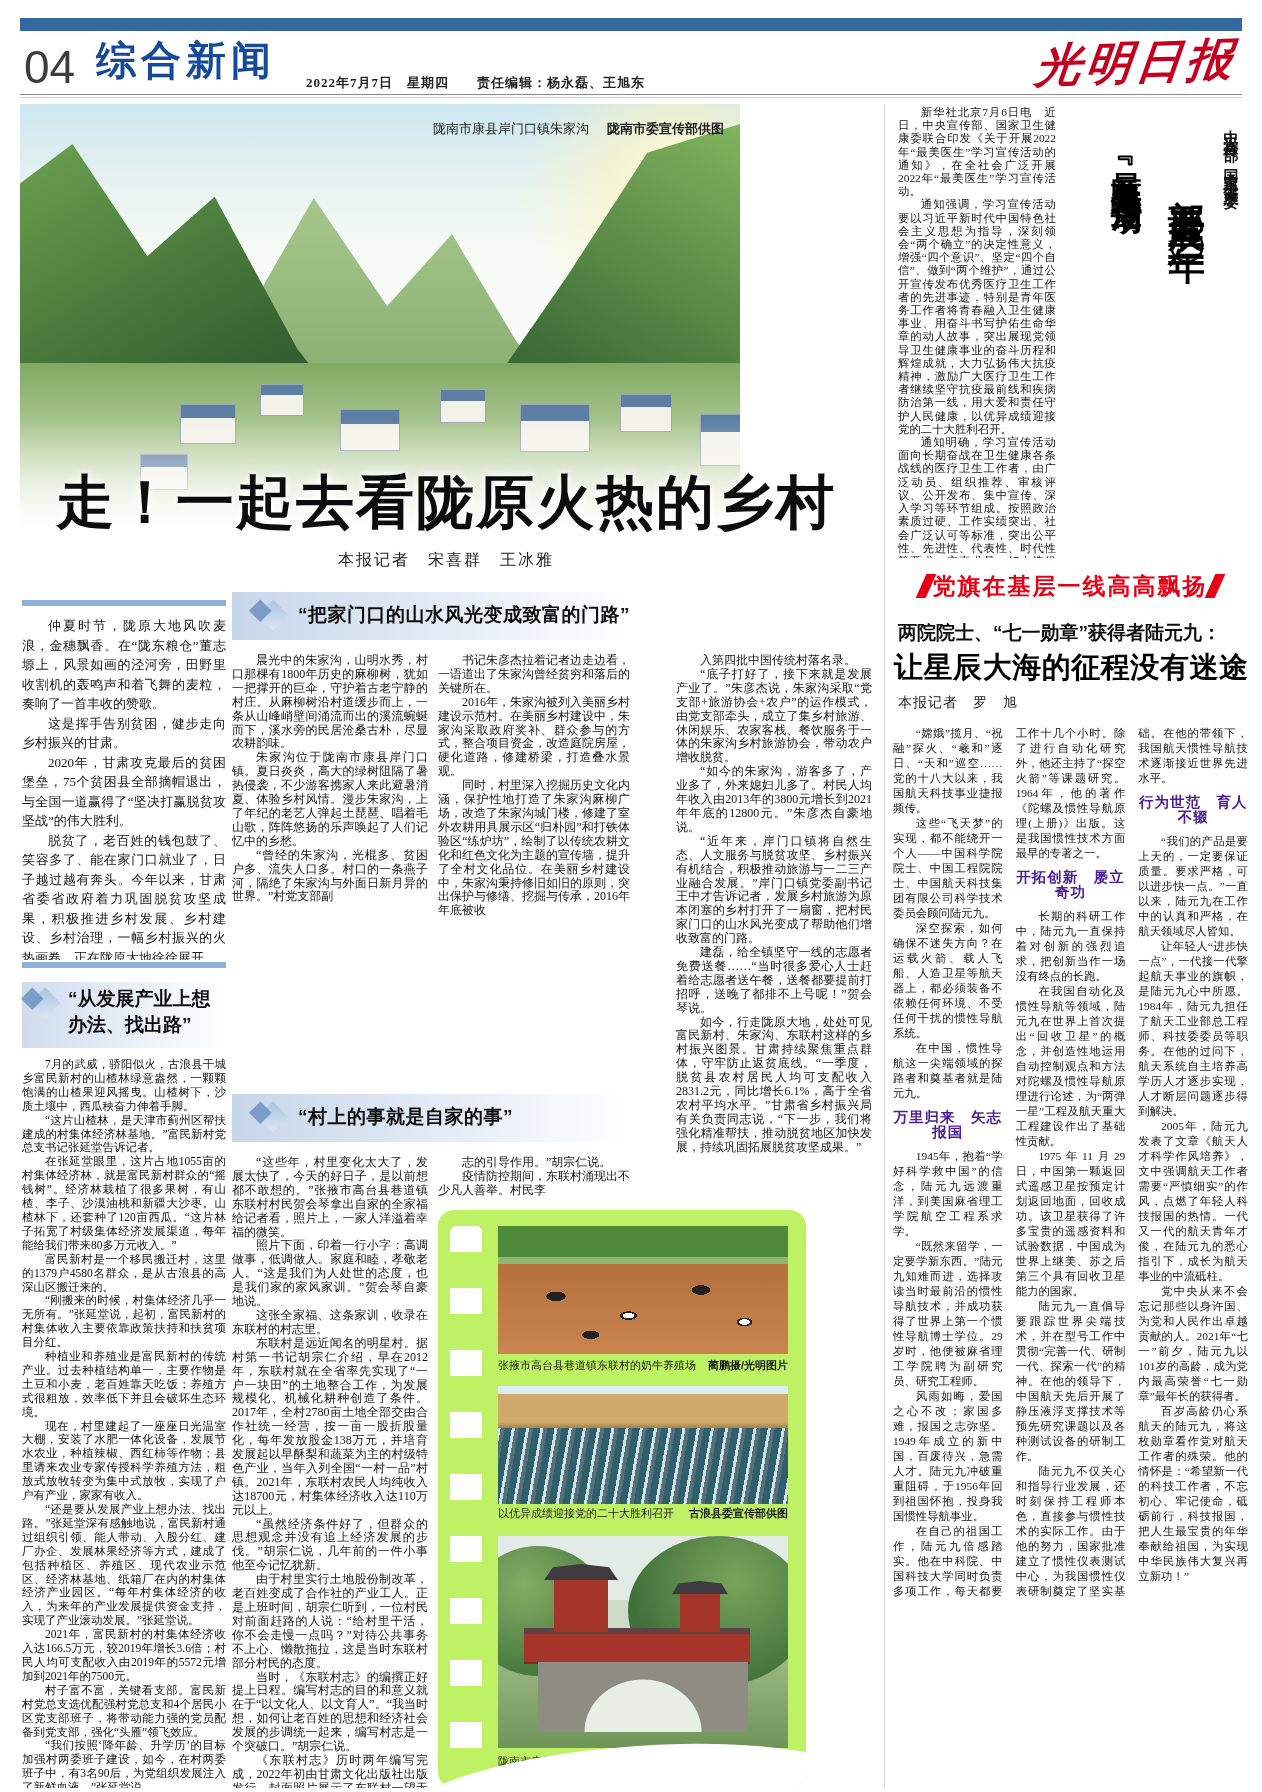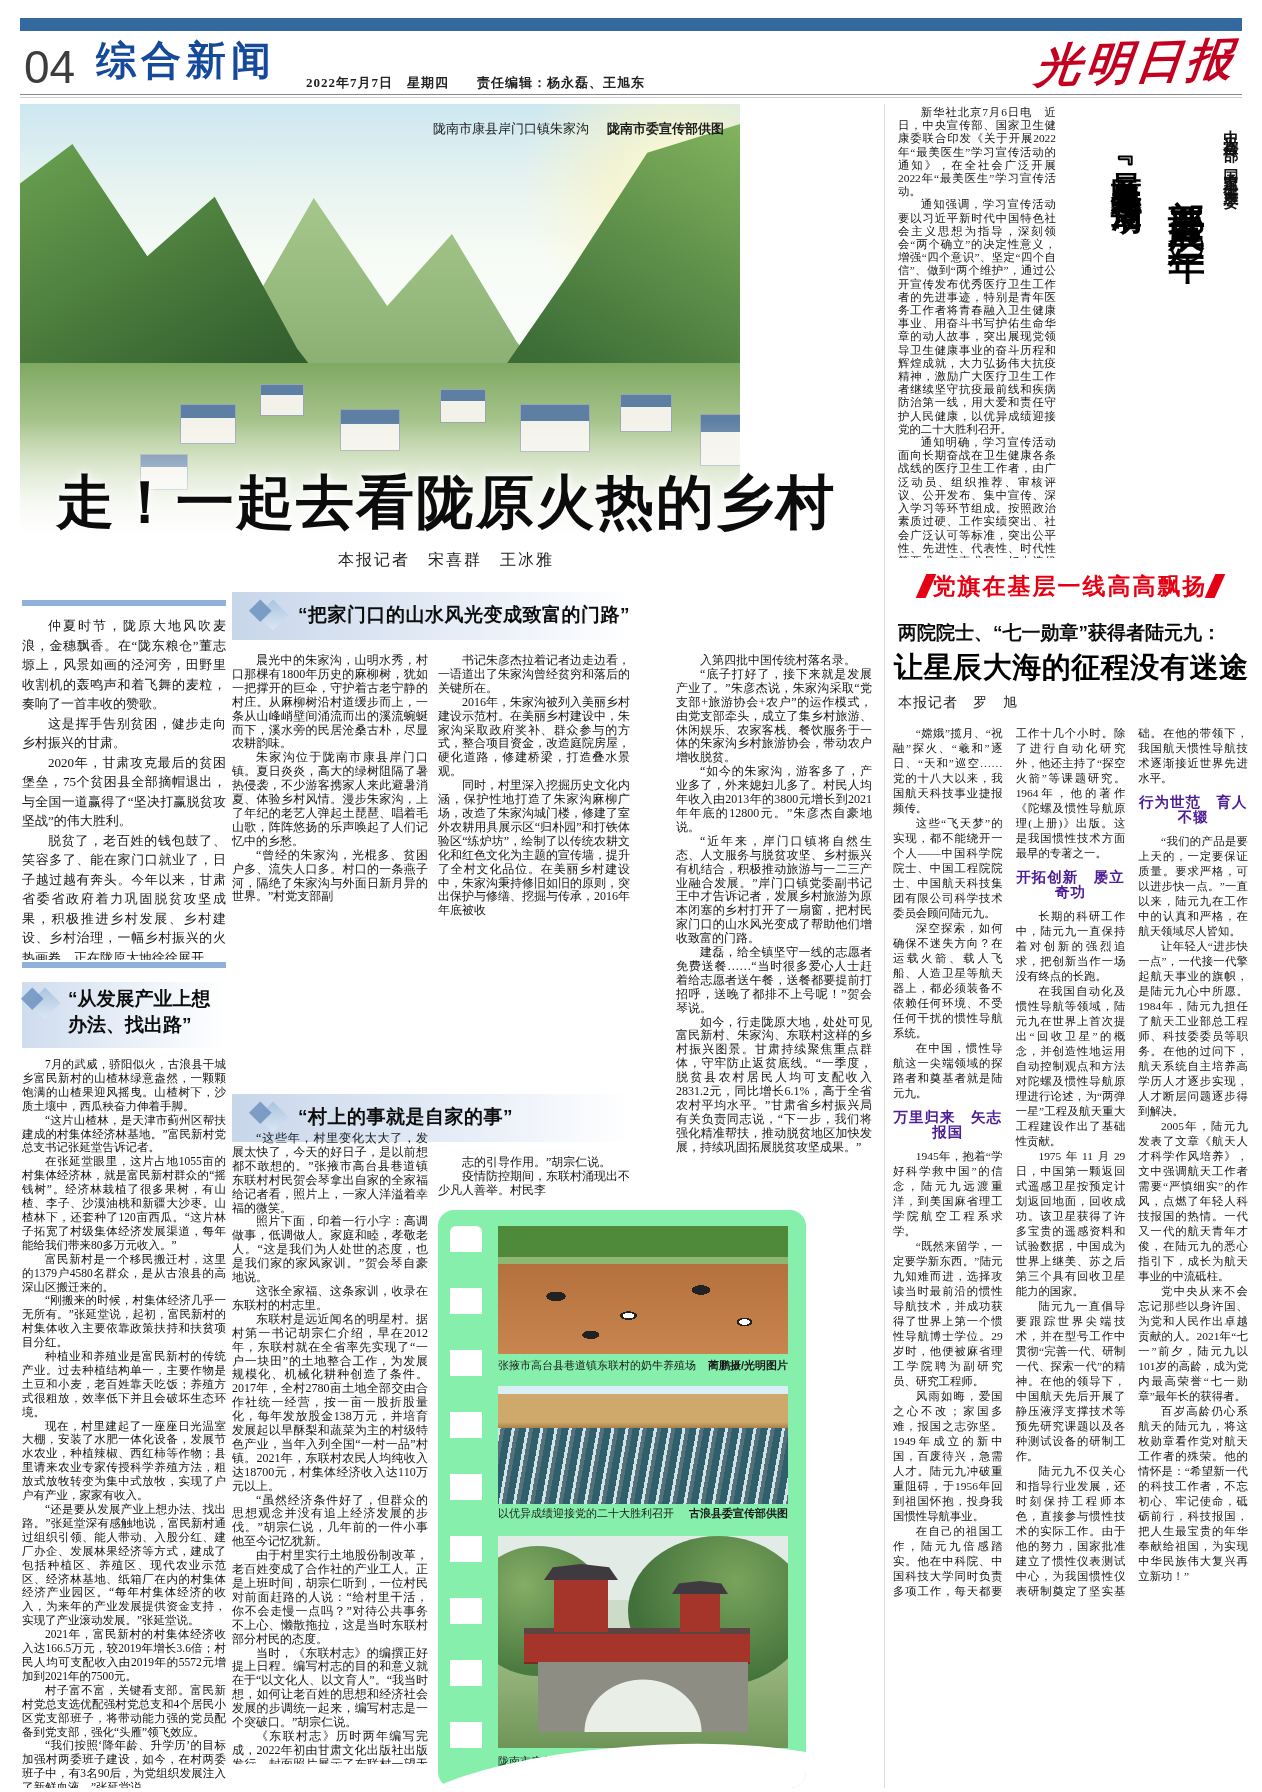--- a/index.html
+++ b/index.html
@@ -64,21 +64,21 @@
   .band .band-title { position:absolute; left:66px; top:10px;
     font-family:"Liberation Sans",sans-serif; font-size:19px; font-weight:900; color:#0d0d0d; letter-spacing:.5px; }
   .band .dmd { left:30px; top:12px; }
 
   
   .ncol { overflow:hidden; font-size:12px; line-height:13.9px; text-align:justify; color:#151515; }
   .ncol p, .colA-body p { text-indent:2em; }
   .colA-body { overflow:hidden; font-size:11.5px; line-height:13.9px; text-align:justify; }
 
   
-  .strip { left:438px; top:1210px; width:368px; height:578px; background:#86efac; border-radius:16px; overflow:hidden;text-align:right; }
+  .strip { left:438px; top:1210px; width:368px; height:578px; background:#bef264; border-radius:16px; overflow:hidden;text-align:right; }
   .strip::after { content:""; position:absolute; left:-40px; bottom:-78px; width:480px; height:120px;
     background:#ffffff; border-radius:50%; transform:rotate(-4deg); }
   .holes { position:absolute; left:12px; top:16px; width:32px; height:540px;
     background:repeating-linear-gradient(180deg,#ffffff 0 26px, rgba(255,255,255,0) 26px 62px); border-radius:6px; }
   .sphoto { position:absolute; left:60px; width:290px; overflow:hidden; }
   .scap { position:absolute; left:60px; width:290px; font-size:11px; color:#1a1a1a; display:flex; justify-content:space-between; }
   .scap b { font-family:"Liberation Sans",sans-serif; white-space:nowrap; }
 
   .ph-cows { top:16px; height:128px;
     background:
@@ -224,21 +224,21 @@
       <p>“如今的朱家沟，游客多了，产业多了，外来媳妇儿多了。村民人均年收入由2013年的3800元增长到2021年年底的12800元。”朱彦杰自豪地说。</p>
       <p>“近年来，岸门口镇将自然生态、人文服务与脱贫攻坚、乡村振兴有机结合，积极推动旅游与一二三产业融合发展。”岸门口镇党委副书记王中才告诉记者，发展乡村旅游为原本闭塞的乡村打开了一扇窗，把村民家门口的山水风光变成了帮助他们增收致富的门路。</p>
       <p>建磊，给全镇坚守一线的志愿者免费送餐……“当时很多爱心人士赶着给志愿者送午餐，送餐都要提前打招呼，送晚了都排不上号呢！”贺会琴说。</p>
       <p>如今，行走陇原大地，处处可见富民新村、朱家沟、东联村这样的乡村振兴图景。甘肃持续聚焦重点群体，守牢防止返贫底线。“一季度，脱贫县农村居民人均可支配收入2831.2元，同比增长6.1%，高于全省农村平均水平。”甘肃省乡村振兴局有关负责同志说，“下一步，我们将强化精准帮扶，推动脱贫地区加快发展，持续巩固拓展脱贫攻坚成果。”</p>
     </div>
 
   <div class="abs band" style="left:232px;top:1094px;">
     <span class="dmd"></span>
     <span class="band-title">“村上的事就是自家的事”</span>
   </div>
-  <div class="abs ncol" style="left:232px;top:1132px;width:196px;height:632px;">
+  <div class="abs ncol" style="left:232px;top:1156px;width:196px;height:632px;">
       <p>“这些年，村里变化太大了，发展太快了，今天的好日子，是以前想都不敢想的。”张掖市高台县巷道镇东联村村民贺会琴拿出自家的全家福给记者看，照片上，一家人洋溢着幸福的微笑。</p>
       <p>照片下面，印着一行小字：高调做事，低调做人。家庭和睦，孝敬老人。“这是我们为人处世的态度，也是我们家的家风家训。”贺会琴自豪地说。</p>
       <p>这张全家福、这条家训，收录在东联村的村志里。</p>
       <p>东联村是远近闻名的明星村。据村第一书记胡宗仁介绍，早在2012年，东联村就在全省率先实现了“一户一块田”的土地整合工作，为发展规模化、机械化耕种创造了条件。2017年，全村2780亩土地全部交由合作社统一经营，按一亩一股折股量化，每年发放股金138万元，并培育发展起以早酥梨和蔬菜为主的村级特色产业，当年入列全国“一村一品”村镇。2021年，东联村农民人均纯收入达18700元，村集体经济收入达110万元以上。</p>
       <p>“虽然经济条件好了，但群众的思想观念并没有追上经济发展的步伐。”胡宗仁说，几年前的一件小事他至今记忆犹新。</p>
       <p>由于村里实行土地股份制改革，老百姓变成了合作社的产业工人。正是上班时间，胡宗仁听到，一位村民对前面赶路的人说：“给村里干活，你不会走慢一点吗？”对待公共事务不上心、懒散拖拉，这是当时东联村部分村民的态度。</p>
       <p>当时，《东联村志》的编撰正好提上日程。编写村志的目的和意义就在于“以文化人、以文育人”。“我当时想，如何让老百姓的思想和经济社会发展的步调统一起来，编写村志是一个突破口。”胡宗仁说。</p>
       <p>《东联村志》历时两年编写完成，2022年初由甘肃文化出版社出版发行。封面照片展示了东联村一望无际的良田沃野，这本60万字的村志不仅全面真实地记录了东联村的发展历史，还收录了全村264户居民的全家福照片和家风家训。</p>
     </div>
   <div class="abs ncol" style="left:438px;top:1156px;width:192px;height:48px;">

